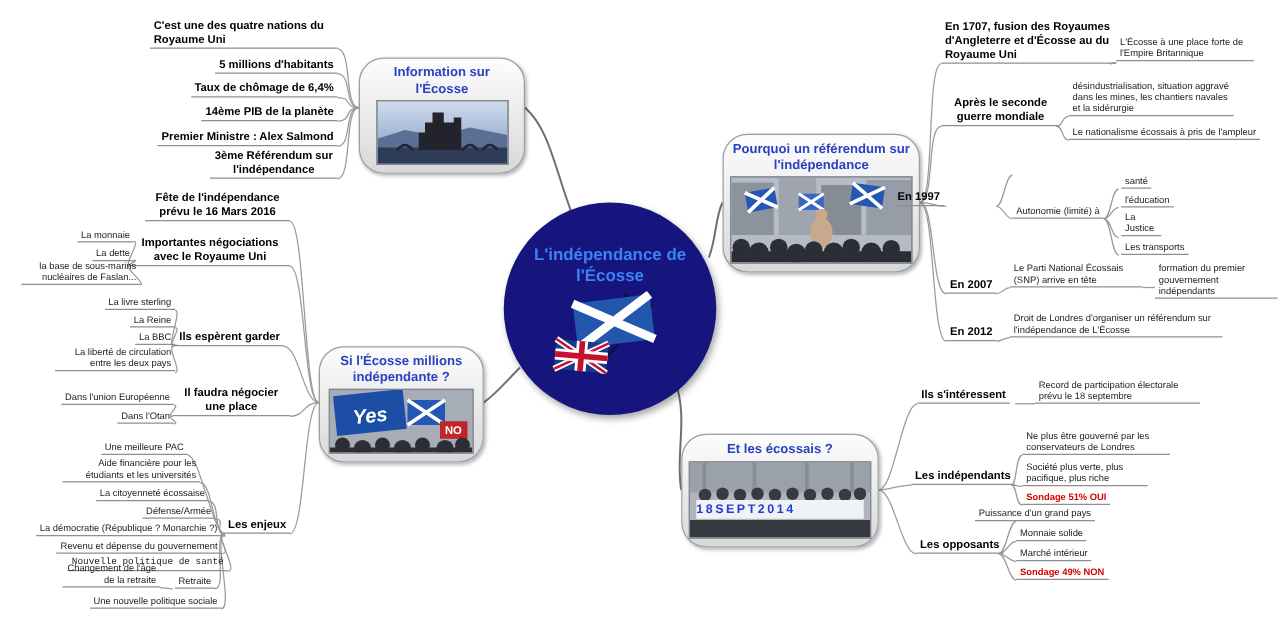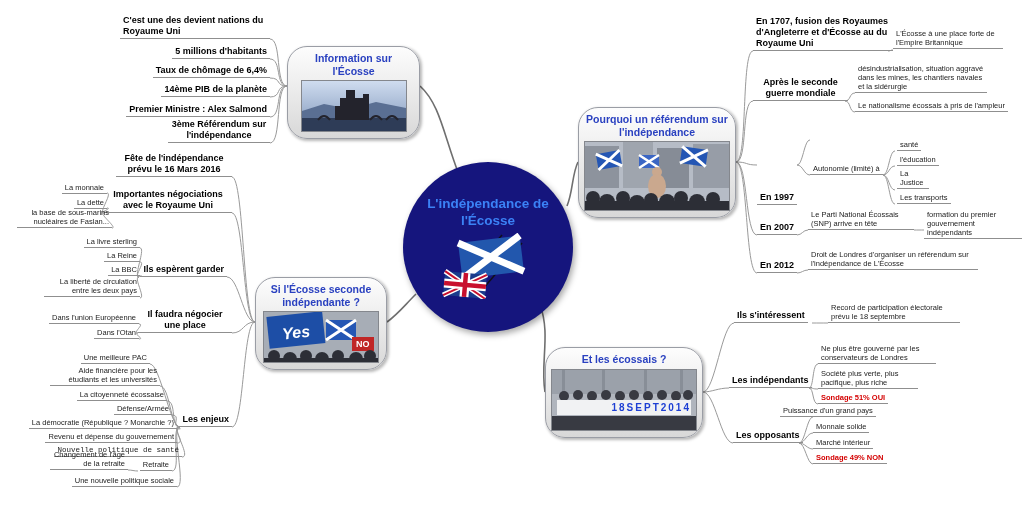--- a/index.html
+++ b/index.html
@@ -27,21 +27,21 @@
   .photo { position:relative; overflow:hidden; border:1px solid #84878d; background:#9aa2ad; }
 
   .center-node { position:absolute; left:403px; top:162px; width:170px; height:170px;
                  border-radius:50%; background:var(--center-bg,#15157d);
                  display:flex; flex-direction:column; align-items:center; justify-content:center;
                  box-shadow:2px 3px 6px rgba(0,0,0,.35); }
   .center-title { color:#3b82f6; font-weight:bold; font-size:13.5px; line-height:17px;
                   text-align:center; width:122px; margin-bottom:4px; }
 
   .banner { position:absolute; left:5px; top:30px; right:5px; height:15px; background:#f1f2f3;
-            color:#1d3fd4; font-weight:bold; font-size:10px; line-height:15px; text-align:right;
+            color:#1d3fd4; font-weight:bold; font-size:10px; line-height:15px; text-align:left;
             letter-spacing:2px; }
 </style>
 <title>L'indépendance de l'Écosse</title></head>
 <body>
 
 <div id="canvas">
 
   <svg class="edges" width="1024" height="507">
     <g stroke="#6f6f6f" stroke-width="1.6" fill="none">
       <path d="M 458,172 C 444,136 440,104 420,86"></path>
@@ -189,21 +189,21 @@
           <circle cx="96" cy="56" r="7"></circle>
             <circle cx="112" cy="60" r="8"></circle>
             <circle cx="128" cy="57" r="7"></circle>
           <rect y="59" width="144" height="9"></rect>
         </g>
       </svg>
     </div>
   </div>
 
   <div class="bubble" style="left:255px; top:277px; width:132px;">
-    <div class="bubble-title">Si l'Écosse seconde indépendante ?</div>
+    <div class="bubble-title">Si l'Écosse millions indépendante ?</div>
     <div class="photo" style="width:116px; height:52px;">
       <svg width="114" height="50" viewBox="0 0 114 50">
         <rect width="114" height="50" fill="#a7adb6"></rect>
         <g transform="rotate(-6 32 19)">
           <rect x="4" y="2" width="56" height="32" fill="#1d4ea6"></rect>
           <text x="18" y="26" fill="#fff" font-size="16" font-style="italic" font-weight="bold">Yes</text>
         </g>
         <rect x="62" y="8" width="30" height="20" fill="#2456b4"></rect>
         <path d="M62,8 L92,28 M92,8 L62,28" stroke="#fff" stroke-width="3"></path>
         <rect x="88" y="25" width="22" height="14" fill="#c02626"></rect>
@@ -243,35 +243,35 @@
             <circle cx="110" cy="25" r="5"></circle>
             <circle cx="124" cy="26" r="5"></circle>
           <circle cx="136" cy="25" r="5"></circle>
           <rect y="46" width="144" height="14"></rect>
         </g>
       </svg>
       <div class="banner">18SEPT2014</div>
     </div>
   </div>
 
-  <div class="leaf b" style="right:754px; top:15px; width:150px;">C'est une des devient nations du Royaume Uni</div>
+  <div class="leaf b" style="right:754px; top:15px; width:150px;">C'est une des quatre nations du Royaume Uni</div>
   <div class="leaf b nw" style="right:754px; top:46px;">5 millions d'habitants</div>
   <div class="leaf b nw" style="right:754px; top:65px;">Taux de chômage de 6,4%</div>
   <div class="leaf b nw" style="right:754px; top:84px;">14ème PIB de la planète</div>
   <div class="leaf b nw" style="right:754px; top:104px;">Premier Ministre : Alex Salmond</div>
   <div class="leaf b ct" style="right:754px; top:119px; width:102px;">3ème Référendum sur l'indépendance</div>
 
   <div class="leaf b" style="left:753px; top:16px; width:140px;">En 1707, fusion des Royaumes d'Angleterre et d'Écosse au du Royaume Uni</div>
   <div class="leaf s" style="left:893px; top:29px; width:110px;">L'Écosse à une place forte de l'Empire Britannique</div>
 
   <div class="leaf b ct" style="left:753px; top:77px; width:95px;">Après le seconde guerre mondiale</div>
   <div class="leaf s" style="left:855px; top:64px; width:132px;">désindustrialisation, situation aggravé dans les mines, les chantiers navales et la sidérurgie</div>
   <div class="leaf s nw" style="left:855px; top:101px;">Le nationalisme écossais à pris de l'ampleur</div>
 
-  <div class="leaf b nw" style="left:757px; top:152px;margin-top:40px;">En 1997</div>
+  <div class="leaf b nw" style="left:715px; top:152px;">En 1997</div>
   <div class="leaf s nw" style="left:810px; top:164px;">Autonomie (limité) à</div>
   <div class="leaf s nw" style="left:897px; top:140px;">santé</div>
   <div class="leaf s nw" style="left:897px; top:155px;">l'éducation</div>
   <div class="leaf s" style="left:897px; top:169px; width:32px;">La Justice</div>
   <div class="leaf s nw" style="left:897px; top:193px;">Les transports</div>
 
   <div class="leaf b nw" style="left:757px; top:222px;">En 2007</div>
   <div class="leaf s" style="left:808px; top:210px; width:106px;">Le Parti National Écossais (SNP) arrive en tête</div>
   <div class="leaf s" style="left:924px; top:210px; width:98px;">formation du premier gouvernement indépendants</div>
 

